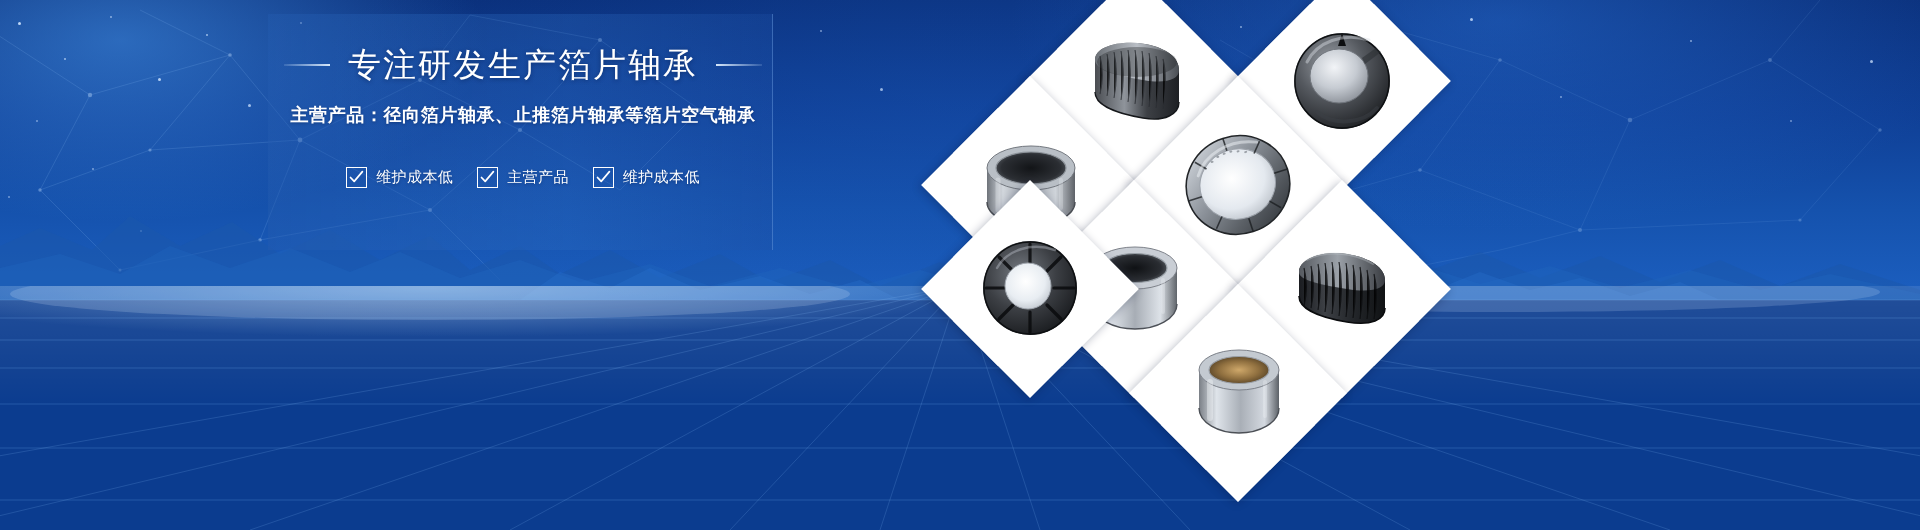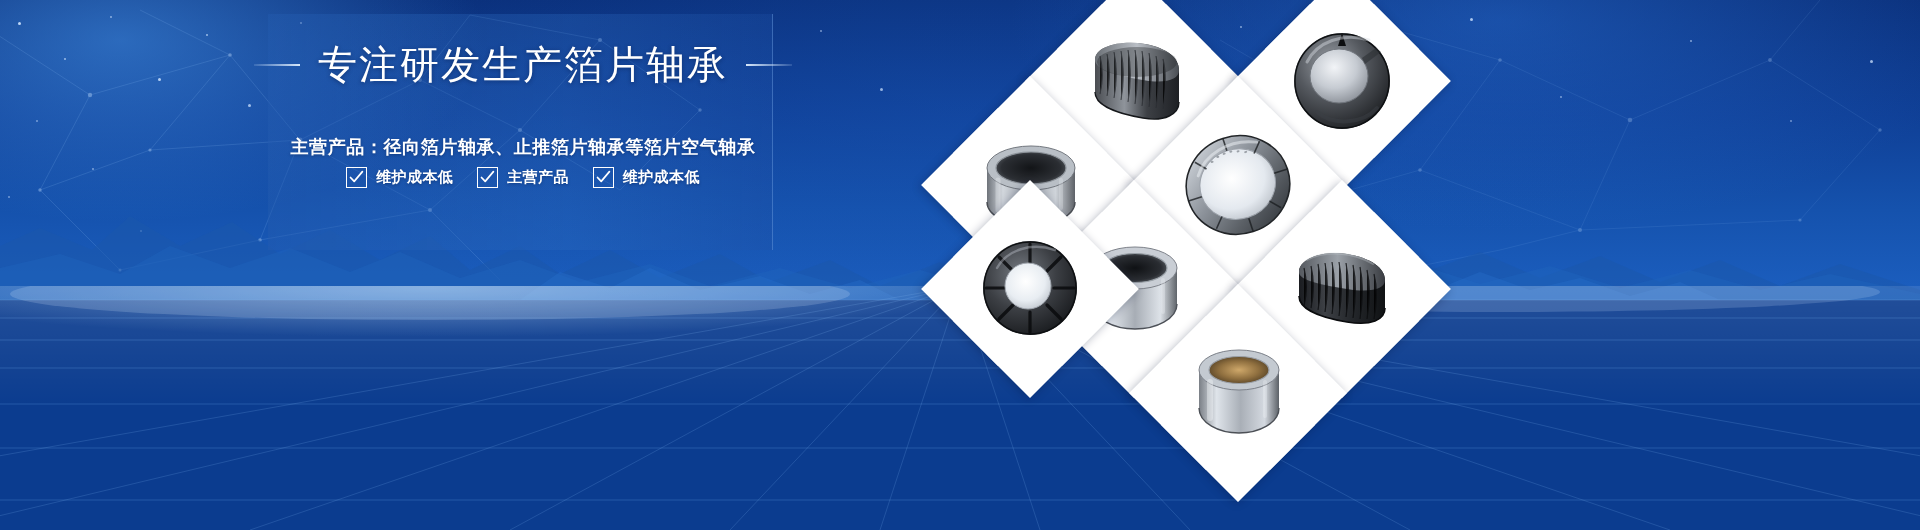--- a/index.html
+++ b/index.html
@@ -63,37 +63,36 @@
   .headline-row {
     position:absolute; left:268px; top:42px; width:510px; height:46px;
     display:flex; align-items:center; justify-content:center; gap:18px;
   }
   .dash {
     width:46px; height:2px; flex:0 0 auto;
     background:linear-gradient(90deg, rgba(200,225,255,.15), rgba(225,240,255,.95));
   }
   .dash.right { background:linear-gradient(90deg, rgba(225,240,255,.95), rgba(200,225,255,.15)); }
   .headline {
-    font-size:39px; color:#ffffff; letter-spacing:2px; white-space:nowrap;
+    font-size:33px; color:#ffffff; letter-spacing:2px; white-space:nowrap;
     font-weight:400; text-shadow:0 1px 4px rgba(0,20,60,.45);
   }
 
   .subtitle {
     position:absolute; left:268px; top:103px; width:510px;
     text-align:center; font-size:18px; color:#ffffff; font-weight:bold;
     letter-spacing:.6px; white-space:nowrap;
     text-shadow:0 1px 3px rgba(0,20,60,.40);
-    margin-top:32px;
   }
 
   .features {
     position:absolute; left:268px; top:160px; width:510px; height:34px;
     display:flex; align-items:center; justify-content:center; gap:24px;
   }
-  .feat { display:flex; align-items:center; gap:9px;font-weight:bold; }
+  .feat { display:flex; align-items:center; gap:9px; }
   .chk {
     width:21px; height:21px; border:1.6px solid #ffffff; position:relative; flex:0 0 auto;
   }
   .chk svg { position:absolute; left:2px; top:2px; }
   .feat-label {
     font-size:15px; color:#ffffff; white-space:nowrap; letter-spacing:.4px;
     text-shadow:0 1px 3px rgba(0,20,60,.40);
   }
 
   

